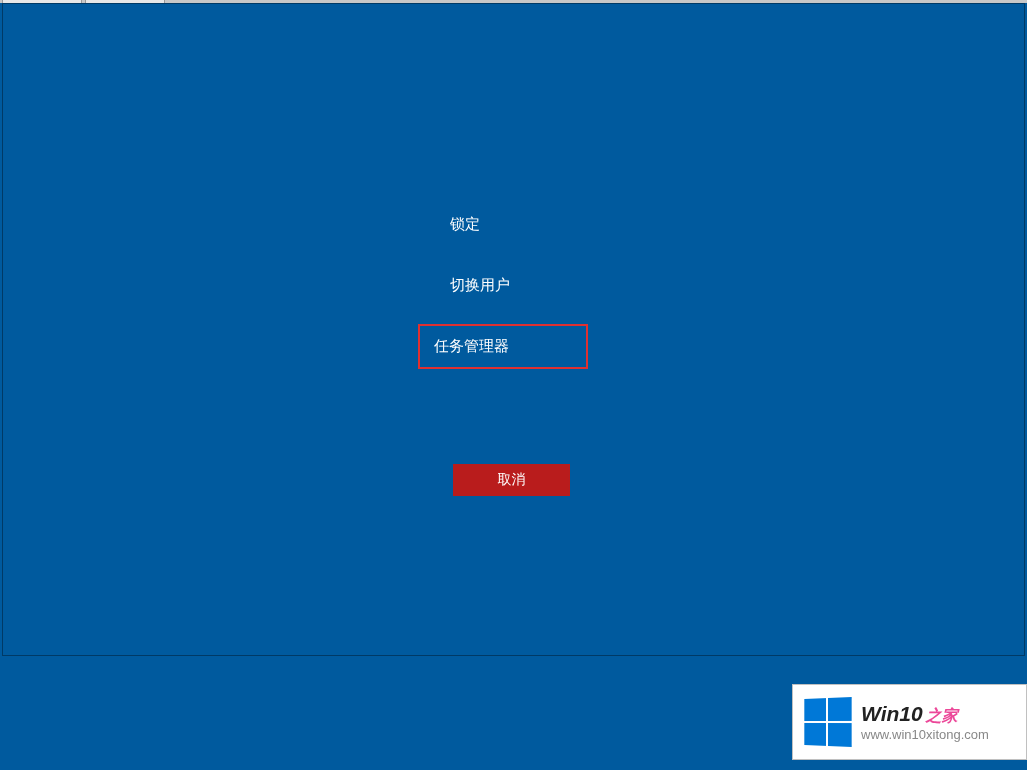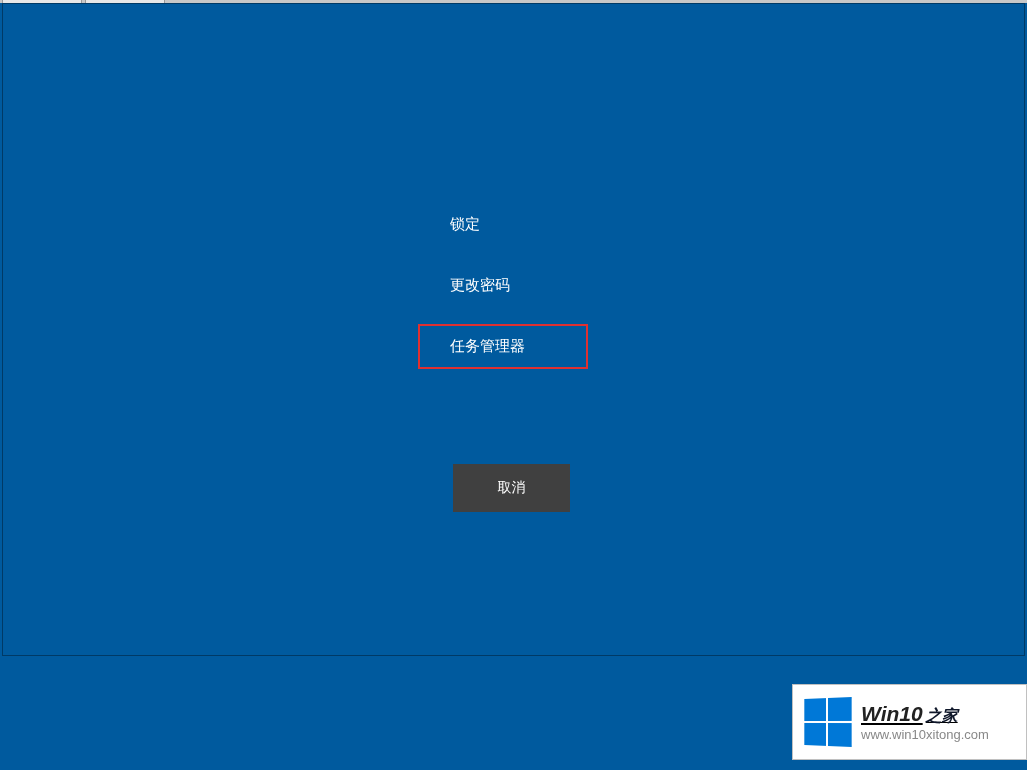--- a/index.html
+++ b/index.html
@@ -51,31 +51,31 @@
     .menu-item {
       color: #ffffff;
       font-size: 15px;
       padding: 13px 32px;
       cursor: pointer;
       white-space: nowrap;
       min-width: 170px;
     }
     .menu-item.highlighted {
       border: 2px solid #e03030;
-      padding: 11px 30px;
+      padding: 11px 14px;
     }
     .cancel-area {
       position: absolute;
       left: 453px;
       top: 464px;
     }
     .cancel-button {
       width: 117px;
-      height: 48px;
-      background: #404040;
+      height: 32px;
+      background: #b91c1c;
       color: #ffffff;
       font-size: 14px;
       border: none;
       cursor: pointer;
       font-family: Liberation Sans, sans-serif;
     }
     .watermark {
       position: absolute;
       right: 0;
       bottom: 10px;
@@ -102,32 +102,31 @@
     }
     .watermark-text {
       display: flex;
       flex-direction: column;
       justify-content: center;
     }
     .watermark-title {
       display: flex;
       align-items: baseline;
       gap: 3px;
-      text-decoration: underline;
     }
     .wm-main {
       font-size: 21px;
       font-weight: 700;
       color: #222;
       font-style: italic;
     }
     .wm-sub {
       font-size: 16px;
       font-weight: 700;
-      color: #0f172a;
+      color: #ec4899;
       font-style: italic;
     }
     .wm-url {
       font-size: 13px;
       color: #888;
       margin-top: 0;
     }
   </style>
 </head>
 <body>
@@ -137,21 +136,21 @@
   <div class="topbar-seg" style="left:85px;width:80px"></div>
 </div>
 
 <div class="inner-frame"></div>
 
 <div class="menu-container">
   <div class="menu-item">
     <span>锁定</span>
   </div>
   <div class="menu-item">
-    <span>更改密码</span>
+    <span>切换用户</span>
   </div>
   <div class="menu-item highlighted">
     <span>任务管理器</span>
   </div>
 </div>
 
 <div class="cancel-area">
   <button class="cancel-button">取消</button>
 </div>
 

